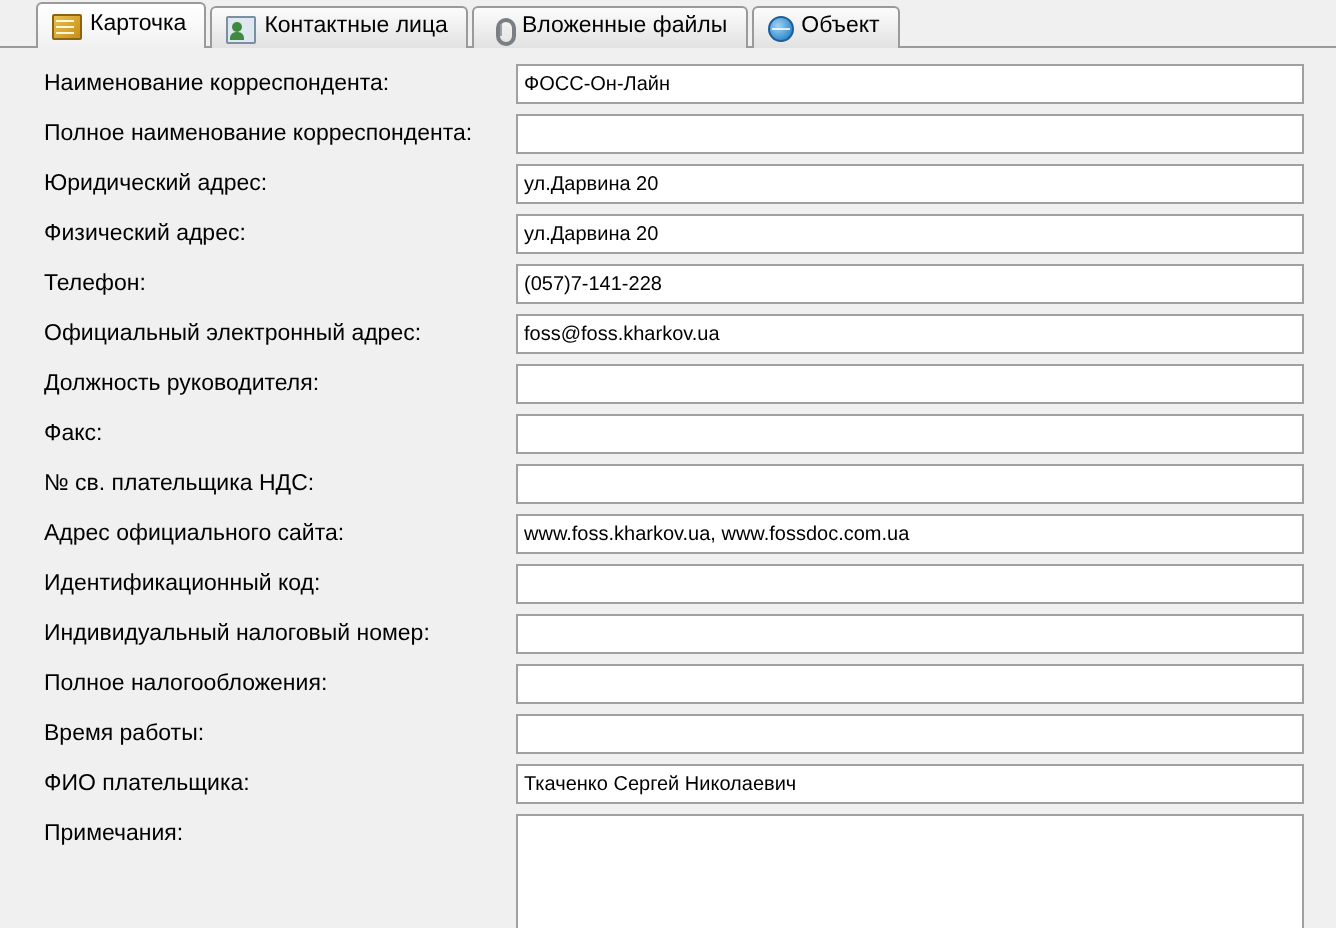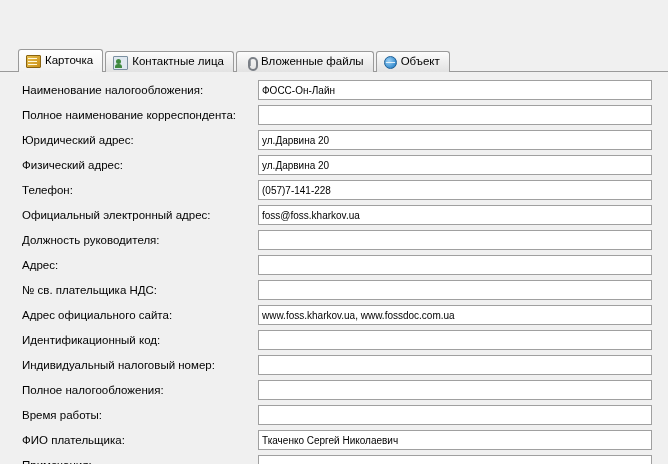--- a/index.html
+++ b/index.html
@@ -14,21 +14,20 @@
     font-size: 11.5px;
     color: #000;
     overflow: hidden;
   }
   .window {
     position: relative;
     width: 668px;
     height: 412px;
     background: #f0f0f0;
     box-sizing: border-box;
-    margin-top: 48px;
   }
 
   
   .tabbar {
     position: relative;
     height: 24px;
     padding-left: 18px;
     display: flex;
     align-items: flex-end;
     box-sizing: border-box;
@@ -236,21 +235,21 @@
     </div>
     <div class="tab">
       <span class="tab-icon icon-object"></span>
       <span class="tab-label">Объект</span>
     </div>
   </div>
 
   <div class="form">
 
     <div class="row">
-      <div class="row-label">Наименование налогообложения:</div>
+      <div class="row-label">Наименование корреспондента:</div>
       <div class="row-field">
         <input class="txt" type="text" value="ФОСС-Он-Лайн" style="">
       </div>
     </div>
 
     <div class="row">
       <div class="row-label">Полное наименование корреспондента:</div>
       <div class="row-field">
         <input class="txt" type="text" value="" style="">
       </div>
@@ -285,21 +284,21 @@
     </div>
 
     <div class="row">
       <div class="row-label">Должность руководителя:</div>
       <div class="row-field">
         <input class="txt" type="text" value="" style="">
       </div>
     </div>
 
     <div class="row">
-      <div class="row-label">Адрес:</div>
+      <div class="row-label">Факс:</div>
       <div class="row-field">
         <input class="txt" type="text" value="" style="">
       </div>
     </div>
 
     <div class="row">
       <div class="row-label">№ св. плательщика НДС:</div>
       <div class="row-field">
         <input class="txt" type="text" value="" style="">
       </div>

